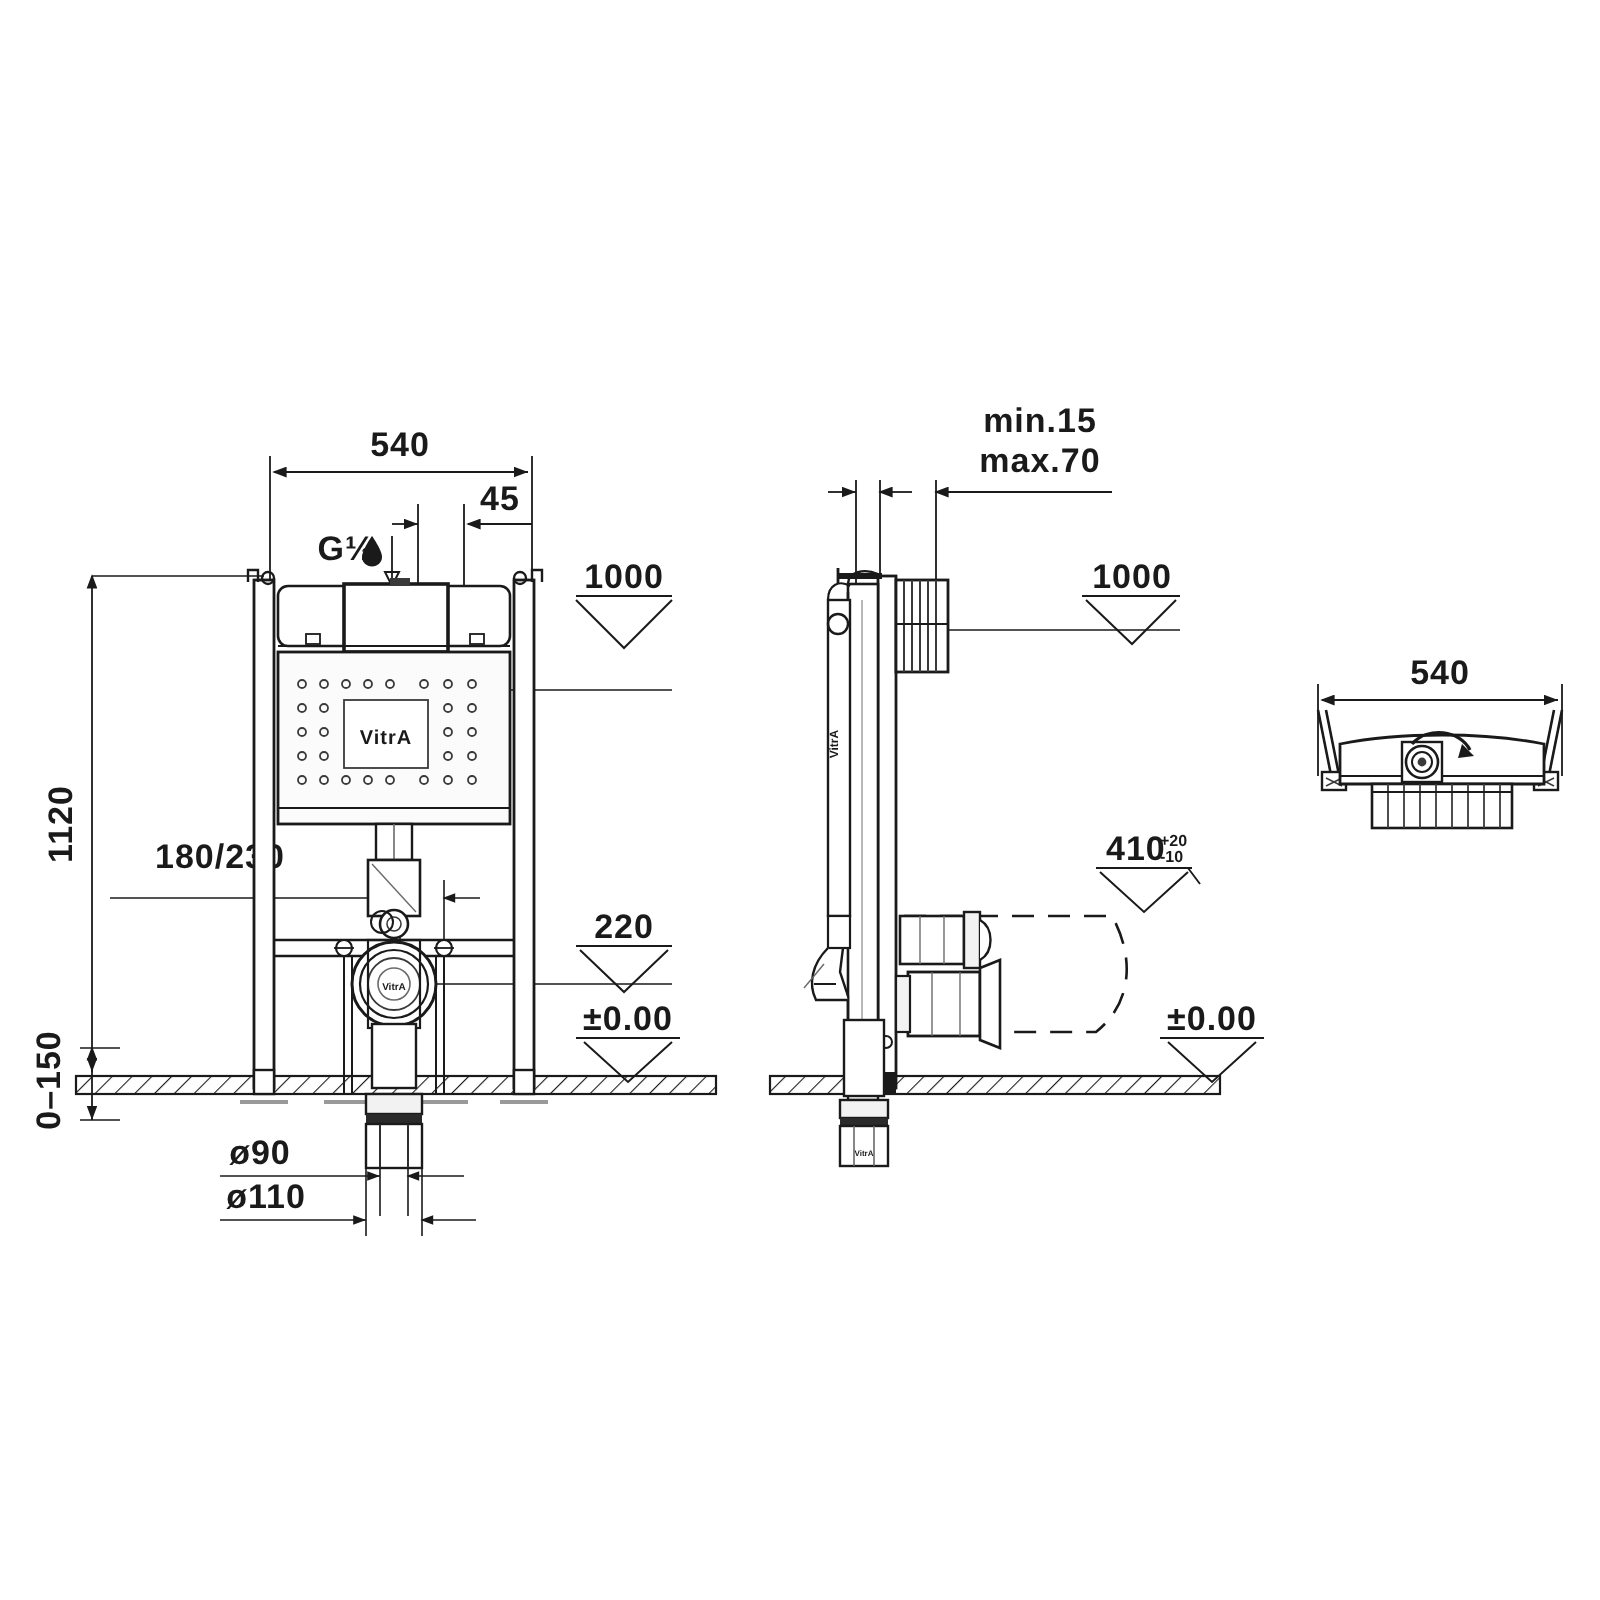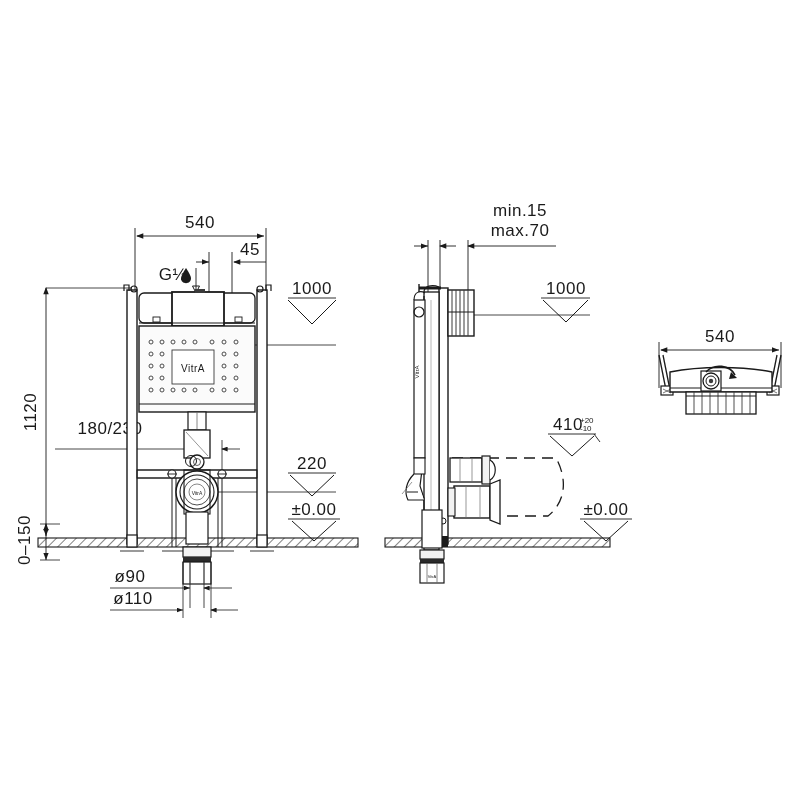--- a/index.html
+++ b/index.html
@@ -1,17 +1,17 @@
 <!DOCTYPE html>
 <html><head>
 <meta charset="utf-8">
 <style>
   html,body{margin:0;padding:0;background:#ffffff;}
   body{width:800px;height:800px;font-family:"Liberation Sans",sans-serif;overflow:hidden;}
-  #stage{position:relative;width:668px;height:800px;background:#0369a1;}
+  #stage{position:relative;width:668px;height:800px;background:#0369a1;font-weight:bold;}
   svg{display:block;}
   text{font-family:"Liberation Sans",sans-serif;fill:#1a1a1a;}
   .dimtxt{font-size:17px;letter-spacing:0.5px;}
   .sup{font-size:8px;}
 </style>
 </head>
 <body>
 
 <div id="stage">
 <svg width="800" height="800" viewBox="0 0 800 800">

